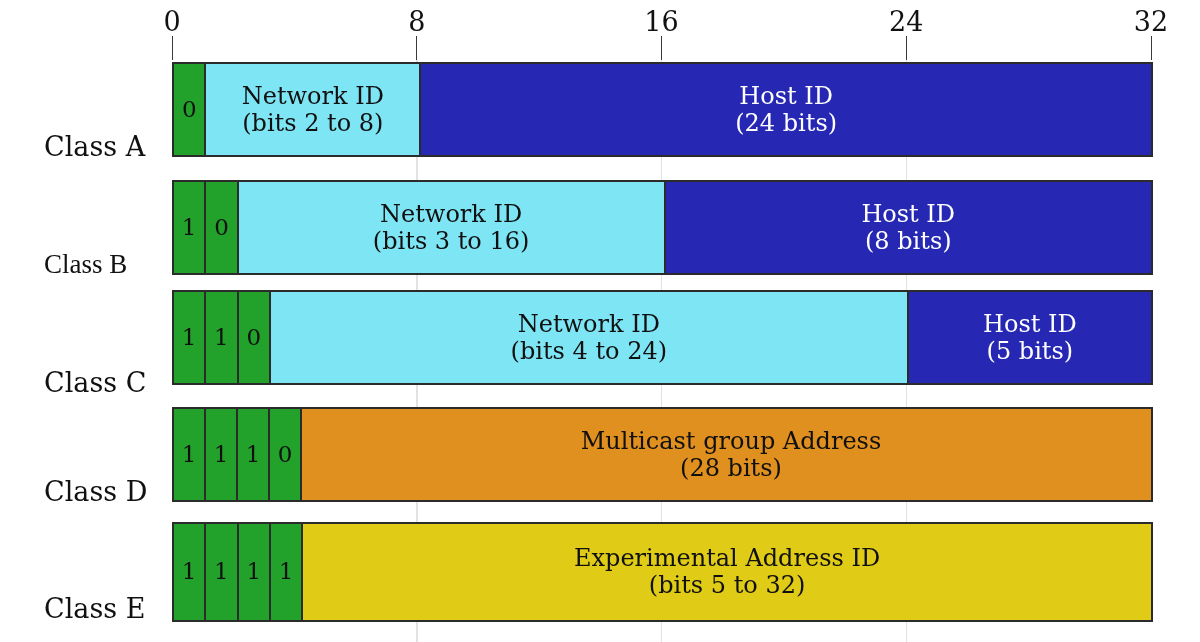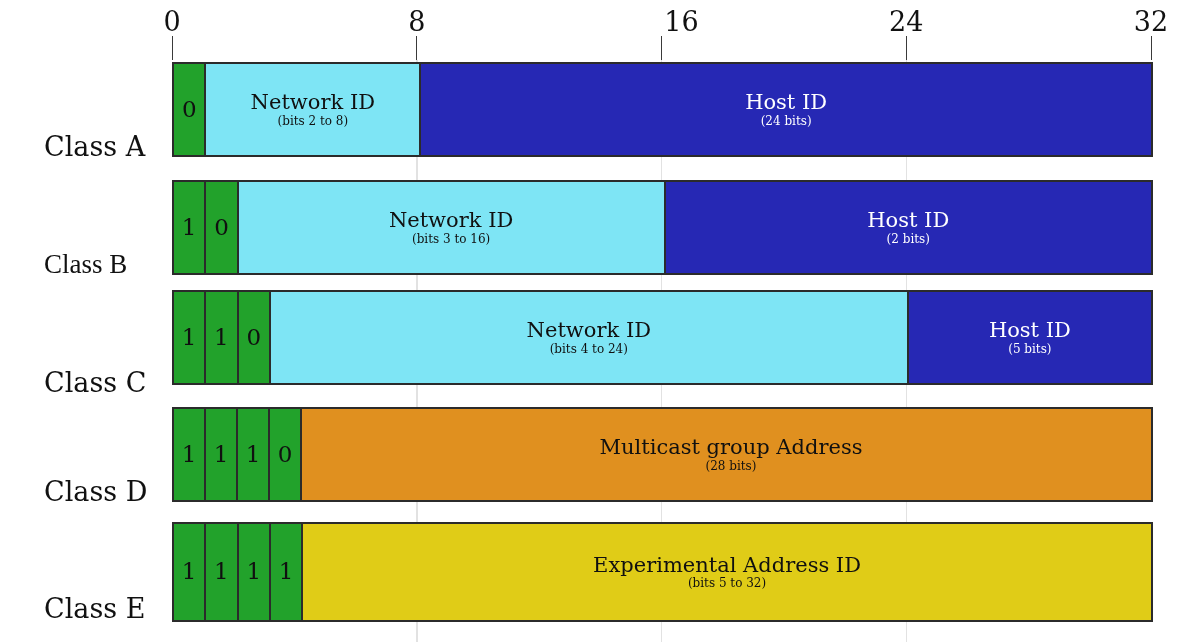--- a/index.html
+++ b/index.html
@@ -56,22 +56,22 @@
     box-sizing:border-box;
     display:flex;
     flex-direction:column;
     align-items:center;
     justify-content:center;
     text-align:center;
     overflow:hidden;
     line-height:1.12;
   }
   .seg + .seg{border-left:2px solid #2b2b2b;}
-  .seg .t1{font-size:21px;white-space:nowrap;}
-  .seg .t2{font-size:12px;white-space:nowrap;}
+  .seg .t1{font-size:24px;white-space:nowrap;}
+  .seg .t2{font-size:24px;white-space:nowrap;}
   .seg.bitcell .t1{font-size:23px;}
   .c-green{background:#22a22b;color:#101010;}
   .c-cyan{background:#7ee5f5;color:#101010;}
   .c-blue{background:#2628b4;color:#ffffff;}
   .c-orange{background:#e0901f;color:#101010;}
   .c-yellow{background:#e0cc17;color:#101010;}
 </style>
 </head>
 <body>
 
@@ -79,21 +79,21 @@
   <div id="gridlines">
       <div class="gridline" style="left: 416px;"></div>
       <div class="gridline" style="left: 660.75px;"></div>
       <div class="gridline" style="left: 905.5px;"></div>
     </div>
   <div id="axis">
       <div class="axis-tick-label" style="left: 172px; top: 8px;">0</div>
       <div class="axis-tick-mark" style="left: 171.5px; top: 36px; height: 24px;"></div>
       <div class="axis-tick-label" style="left: 416.75px; top: 8px;">8</div>
       <div class="axis-tick-mark" style="left: 416.25px; top: 36px; height: 24px;"></div>
-      <div class="axis-tick-label" style="left: 661.5px; top: 8px; margin-left: 20px;">16</div>
+      <div class="axis-tick-label" style="left: 661.5px; top: 8px;">16</div>
       <div class="axis-tick-mark" style="left: 661px; top: 36px; height: 24px;"></div>
       <div class="axis-tick-label" style="left: 906.25px; top: 8px;">24</div>
       <div class="axis-tick-mark" style="left: 905.75px; top: 36px; height: 24px;"></div>
       <div class="axis-tick-label" style="left: 1151px; top: 8px;">32</div>
       <div class="axis-tick-mark" style="left: 1150.5px; top: 36px; height: 24px;"></div>
     </div>
   <div id="rows">
       <div class="row">
         <div class="row-label" style="left: 44px; top: 109.5px;">Class A</div>
         <div class="bar" style="left: 172px; top: 62px; width: 981px; height: 95px;">
@@ -118,21 +118,21 @@
           </div>
           <div class="seg c-green bitcell" style="flex: 1 0 0px;">
             <div class="t1">0</div>
           </div>
           <div class="seg c-cyan" style="flex: 14 0 0px;">
             <div class="t1">Network ID</div>
             <div class="t2">(bits 3 to 16)</div>
           </div>
           <div class="seg c-blue" style="flex: 16 0 0px;">
             <div class="t1">Host ID</div>
-            <div class="t2">(2 bits)</div>
+            <div class="t2">(8 bits)</div>
           </div>
         </div>
       </div>
       <div class="row">
         <div class="row-label" style="left: 44px; top: 346px;">Class C</div>
         <div class="bar" style="left: 172px; top: 290px; width: 981px; height: 95px;">
           <div class="seg c-green bitcell" style="flex: 1 0 0px;">
             <div class="t1">1</div>
           </div>
           <div class="seg c-green bitcell" style="flex: 1 0 0px;">

